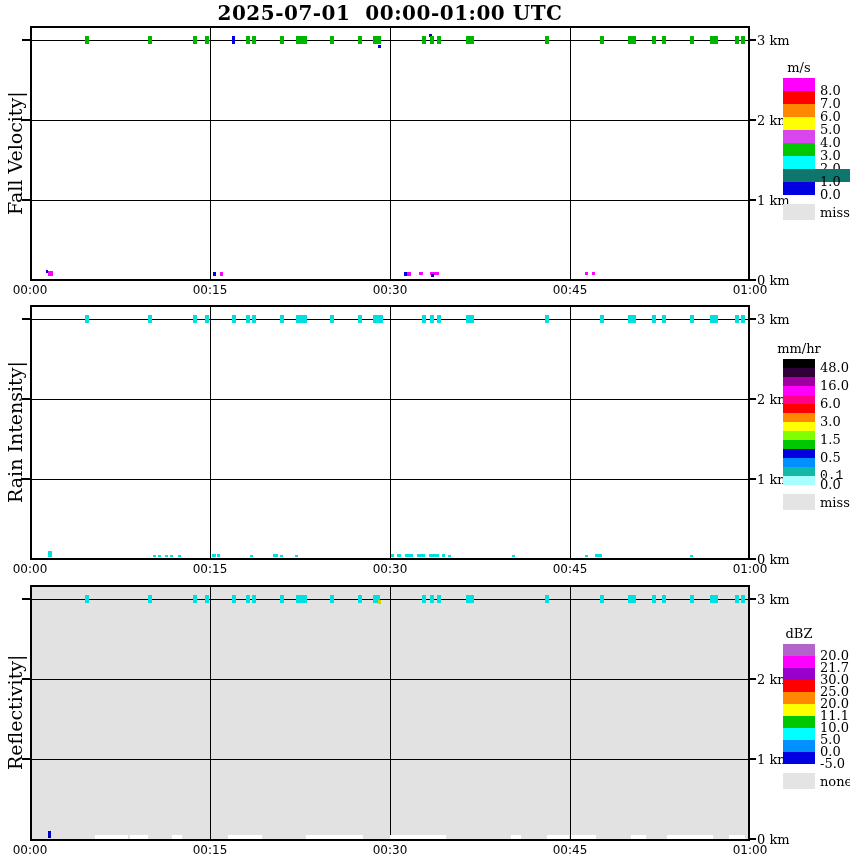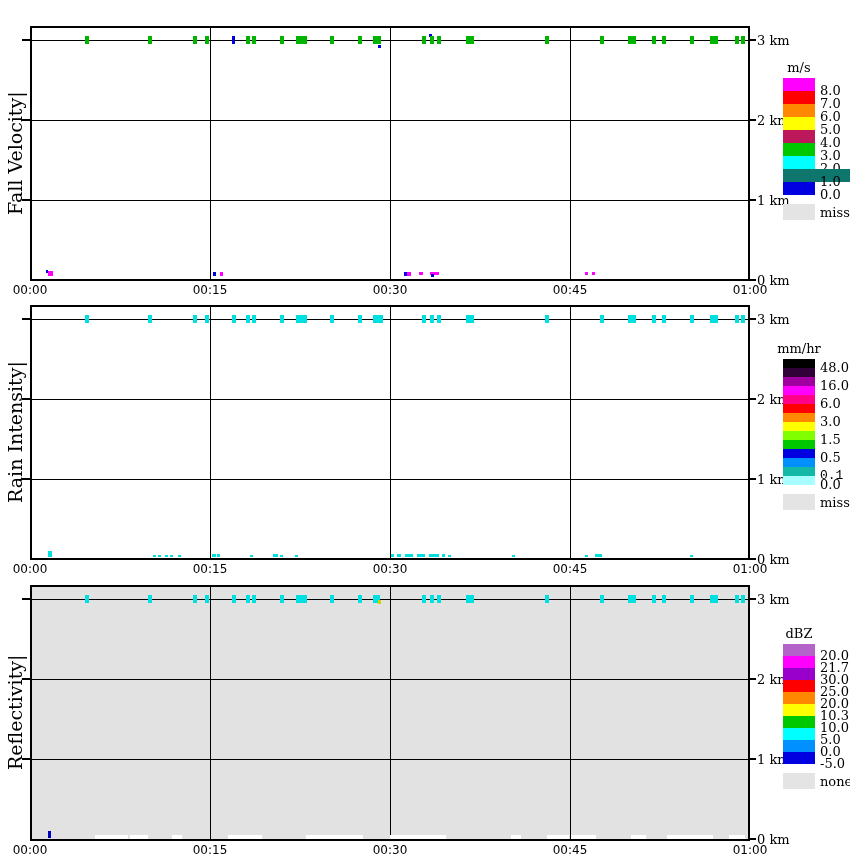--- a/index.html
+++ b/index.html
@@ -35,20 +35,21 @@
   .p0 .band{height:13px}.p1 .band{height:9px}.p2 .band{height:12px}
   .blabel{position:absolute;left:37px;bottom:-7px;font-size:13px;white-space:nowrap;color:#000}
   .lextra{position:relative;margin-top:9px;width:32px}
   .swatch{width:32px;height:16px}
   .elabel{position:absolute;left:37px;top:1px;font-size:13px;color:#000}
 </style>
 </head>
 <body>
 
 <div id="canvas">
+  <div class="title">2025-07-01  00:00-01:00 UTC</div>
 
   <div class="panel p0">
     <div class="ylabel">Fall Velocity|</div>
     <div class="plot">
       <div class="hgrid g3"></div>
       <div class="hgrid g2"></div>
       <div class="hgrid g1"></div>
       <div class="vgrid v1"></div>
       <div class="vgrid v2"></div>
       <div class="vgrid v3"></div>
@@ -126,21 +127,21 @@
           </div>
           <div class="band" style="background: rgb(255, 0, 0);">
             <span class="blabel">7.0</span>
           </div>
           <div class="band" style="background: rgb(255, 136, 0);">
             <span class="blabel">6.0</span>
           </div>
           <div class="band" style="background: rgb(255, 255, 0);">
             <span class="blabel">5.0</span>
           </div>
-          <div class="band" style="background: #be185d;">
+          <div class="band" style="background: #d946ef;">
             <span class="blabel">4.0</span>
           </div>
           <div class="band" style="background: rgb(0, 200, 0);">
             <span class="blabel">3.0</span>
           </div>
           <div class="band" style="background: rgb(0, 255, 255); text-align: center;">
             <span class="blabel">2.0</span>
           </div>
           <div class="band" style="background: #0f766e; padding-left: 44px;">
             <span class="blabel">1.0</span>
@@ -370,21 +371,21 @@
           <div class="band" style="background: rgb(153, 0, 204);">
             <span class="blabel">30.0</span>
           </div>
           <div class="band" style="background: rgb(255, 0, 0);">
             <span class="blabel">25.0</span>
           </div>
           <div class="band" style="background: rgb(255, 136, 0); text-align: center;">
             <span class="blabel">20.0</span>
           </div>
           <div class="band" style="background: rgb(255, 255, 0);">
-            <span class="blabel">10.3</span>
+            <span class="blabel">11.1</span>
           </div>
           <div class="band" style="background: rgb(0, 200, 0);">
             <span class="blabel">10.0</span>
           </div>
           <div class="band" style="background: rgb(0, 255, 255);">
             <span class="blabel">5.0</span>
           </div>
           <div class="band" style="background: rgb(0, 144, 255);">
             <span class="blabel">0.0</span>
           </div>

